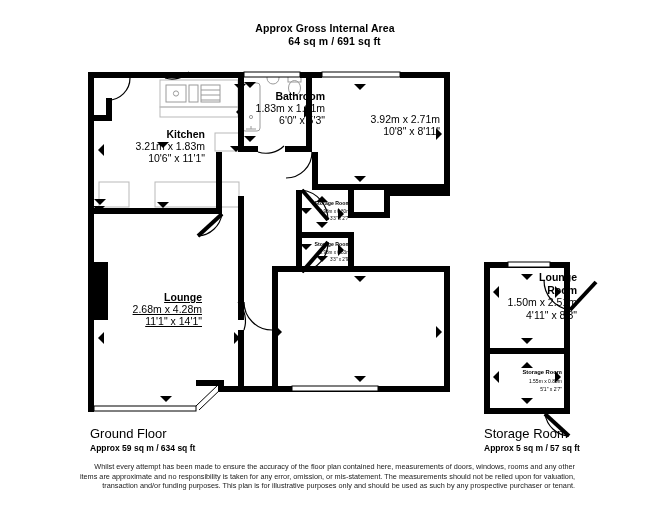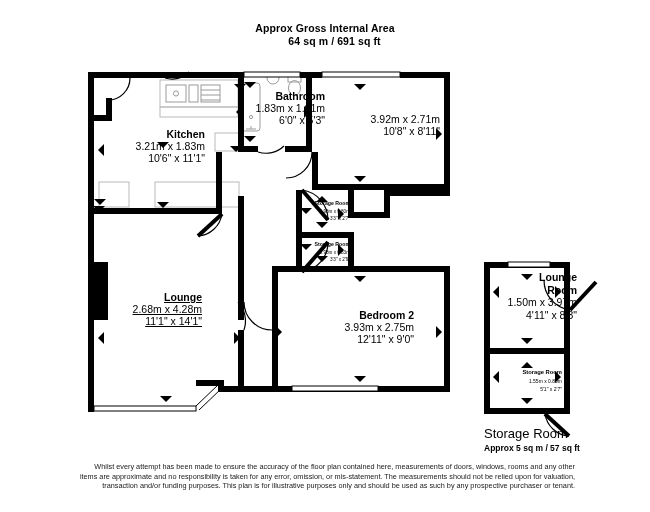--- a/index.html
+++ b/index.html
@@ -315,39 +315,38 @@
     <span class="rdim">0.98m x 0.83m</span>
     <span class="rdim">3'3" x 2'9"</span>
   </div>
 
   <div class="lbl" style="left:98px; top:291px; width:104px;text-decoration:underline;">
     <span class="rname">Lounge</span>
     <span class="rdim">2.68m x 4.28m</span>
     <span class="rdim">11'1" x 14'1"</span>
   </div>
 
-  <div class="lbl" style="left:308px; top:309px; width:106px;">
-    <span class="rname">Bedroom 2</span>
-    <span class="rdim">3.93m x 2.75m</span>
-    <span class="rdim">12'11" x 9'0"</span>
-  </div>
 
   <div class="lbl" style="left:477px; top:271px; width:100px; line-height:12.5px;">
     <span class="rname">Lounge</span>
     <span class="rname">Room</span>
-    <span class="rdim">1.50m x 3.97m</span>
+    <span class="rdim">1.50m x 2.51m</span>
     <span class="rdim">4'11" x 8'3"</span>
   </div>
 
   <div class="lbl small" style="left:492px; top:368px; width:70px;">
     <span class="rname">Storage Room</span>
     <span class="rdim">1.55m x 0.80m</span>
     <span class="rdim">5'1" x 2'7"</span>
   </div>
 
+  <div class="foot" style="left:90px; top:426px;">
+    <span class="ftitle">Ground Floor</span>
+    <span class="fsub">Approx 59 sq m / 634 sq ft</span>
+  </div>
 
   <div class="foot" style="left:484px; top:426px;">
     <span class="ftitle">Storage Room</span>
     <span class="fsub">Approx 5 sq m / 57 sq ft</span>
   </div>
 
   <div class="disclaimer">Whilst every attempt has been made to ensure the accuracy of the floor plan contained here, measurements of doors, windows, rooms and any other items are approximate and no responsibility is taken for any error, omission, or mis-statement. The measurements should not be relied upon for valuation, transaction and/or funding purposes. This plan is for illustrative purposes only and should be used as such by any prospective purchaser or tenant.</div>
 
 </div>
 

